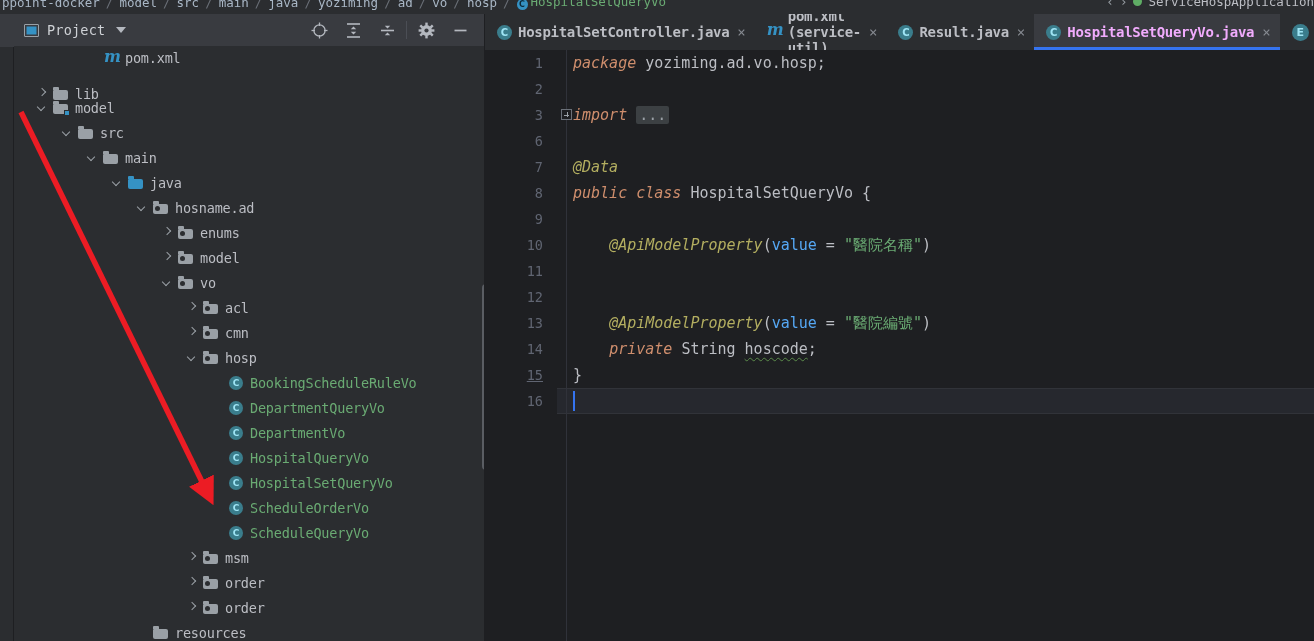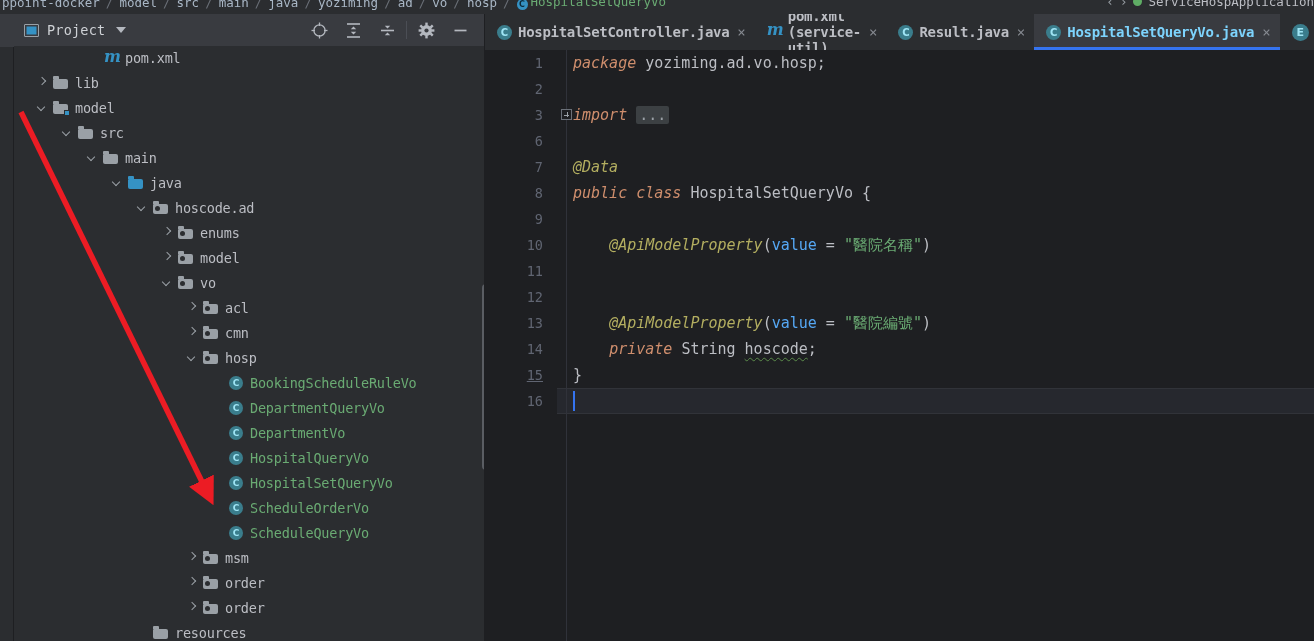--- a/index.html
+++ b/index.html
@@ -183,21 +183,21 @@
   }
   .tab-icon-m{
     width:15px;height:15px;flex:0 0 auto;position:relative;
   }
   .tab-icon-m::before{
     content:"m";position:absolute;left:0;top:-5px;font-size:16px;font-weight:bold;
     font-style:italic;color:#3592c4;font-family:"DejaVu Serif","Liberation Serif",serif;
   }
   .tab-label { font-size:14px; color:#bcbec4;
     font-family:"DejaVu Sans Mono","Liberation Mono",monospace; letter-spacing:-0.3px;font-weight:bold;}
-  .tab-label.green { color:#7dd3fc; }
+  .tab-label.green { color:#f0abfc; }
   .tab-close { font-size:14px; color:#868a91; margin-left:2px; line-height:1; }
 
   .code-wrap { position:relative; height:591px; background:#1e1f22; overflow:hidden; }
   .gutter { position:absolute; left:0; top:0; width:72px; height:591px; background:#1e1f22; }
   .gline {
     position:absolute; right:14px; font-size:13.5px; color:#5a6craft;
     color:#606572; text-align:right; line-height:26px; height:26px;
     font-family:"DejaVu Sans Mono","Liberation Mono",monospace;
   }
   .fold-rail { position:absolute; left:81px; top:0; width:1px; height:591px; background:#30323a; }
@@ -324,21 +324,21 @@
         </div>
       </div>
     </div>
 
     <div class="tree" id="tree">
         <div class="row" style="top: -2px; position: absolute; left: 74px;">
           <div class="arrow none"></div>
           <div class="ic maven"></div>
           <div class="lbl">pom.xml</div>
         </div>
-        <div class="row" style="top: 23px; position: absolute; left: 24px;">
+        <div class="row" style="top: 34px; position: absolute; left: 24px;">
           <div class="arrow right"></div>
           <div class="ic folder"></div>
           <div class="lbl">lib</div>
         </div>
         <div class="row" style="top: 48px; position: absolute; left: 24px;">
           <div class="arrow down"></div>
           <div class="ic folder">
             <div class="mod-badge"></div>
           </div>
           <div class="lbl">model</div>
@@ -356,21 +356,21 @@
         <div class="row" style="top: 123px; position: absolute; left: 99px;">
           <div class="arrow down"></div>
           <div class="ic folder-src"></div>
           <div class="lbl">java</div>
         </div>
         <div class="row" style="top: 148px; position: absolute; left: 124px;">
           <div class="arrow down"></div>
           <div class="ic pkg">
             <div class="pkg-tab"></div>
           </div>
-          <div class="lbl">hoscode.ad</div>
+          <div class="lbl">hosname.ad</div>
         </div>
         <div class="row" style="top: 173px; position: absolute; left: 149px;">
           <div class="arrow right"></div>
           <div class="ic pkg">
             <div class="pkg-tab"></div>
           </div>
           <div class="lbl">enums</div>
         </div>
         <div class="row" style="top: 198px; position: absolute; left: 149px;">
           <div class="arrow right"></div>

